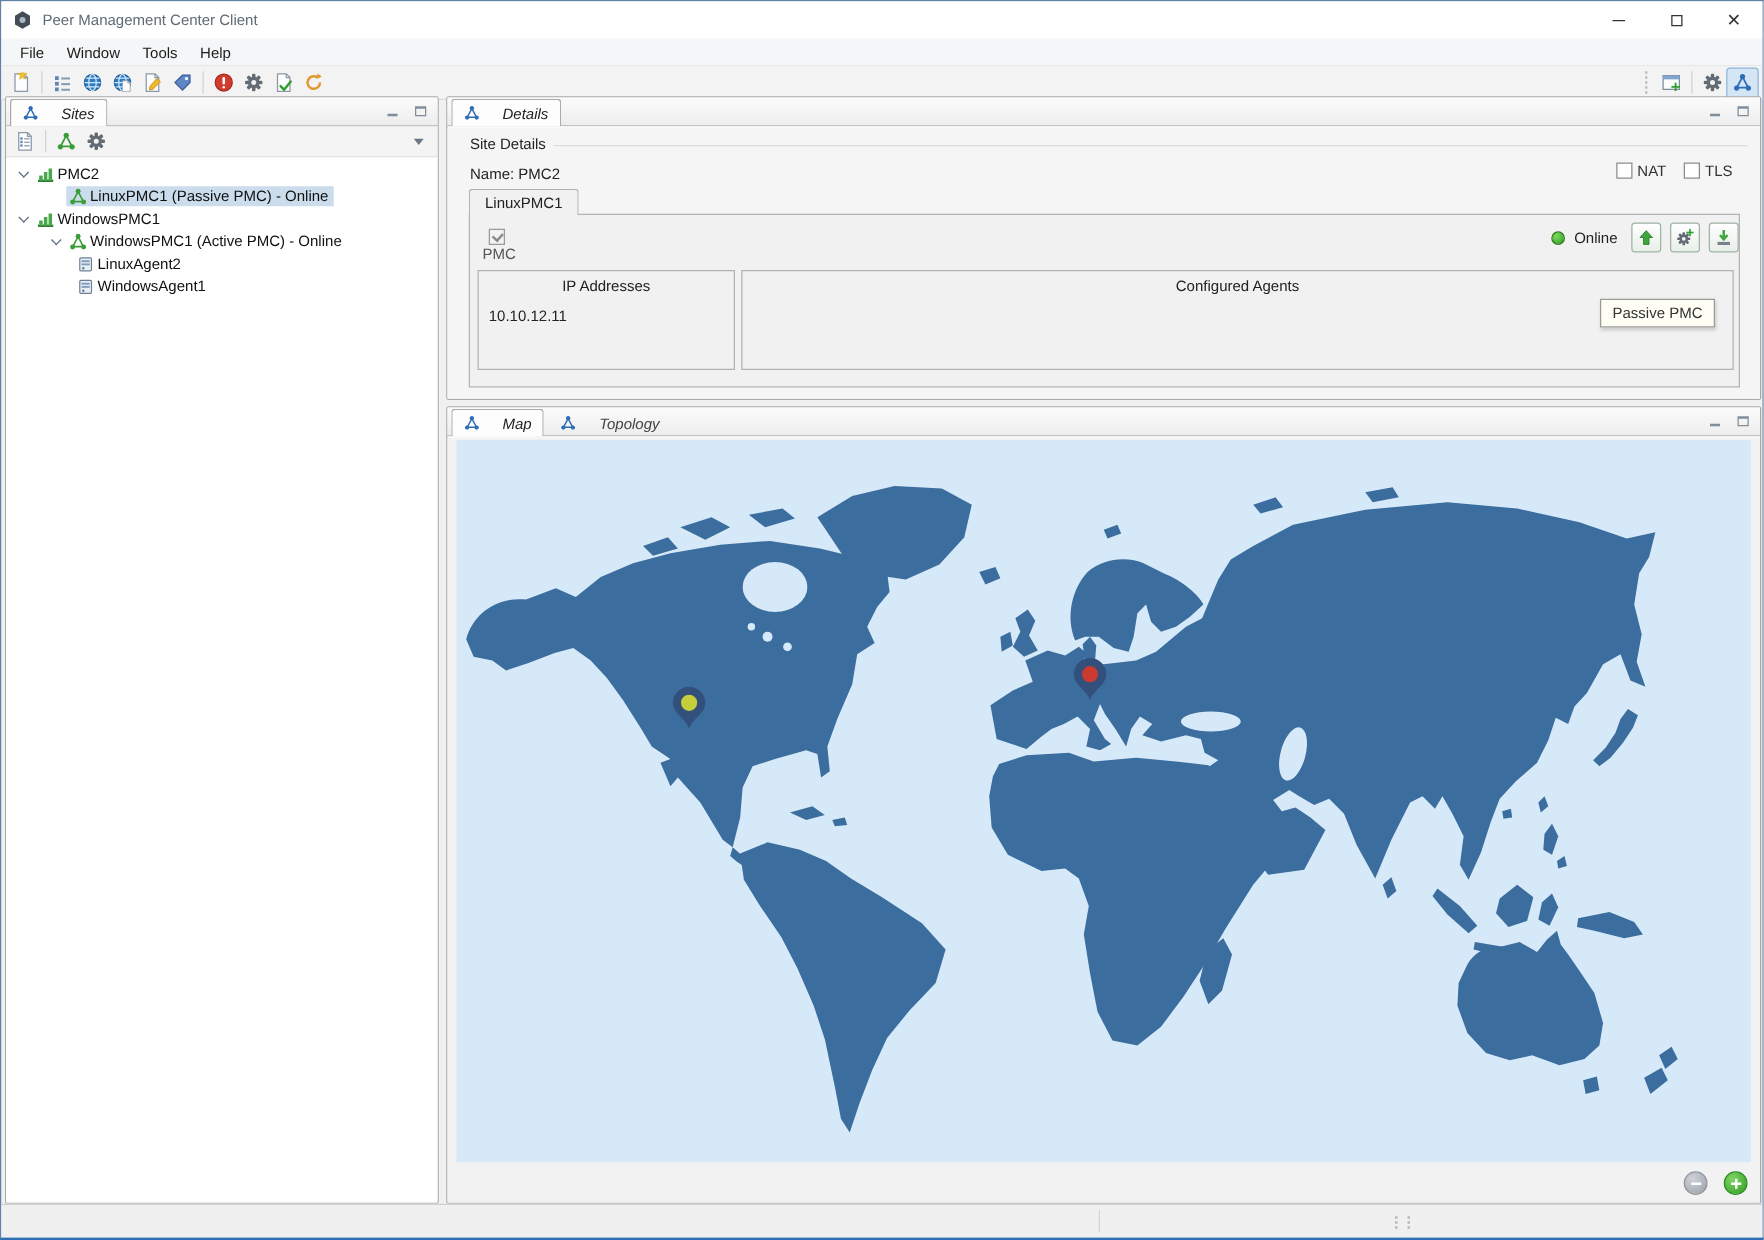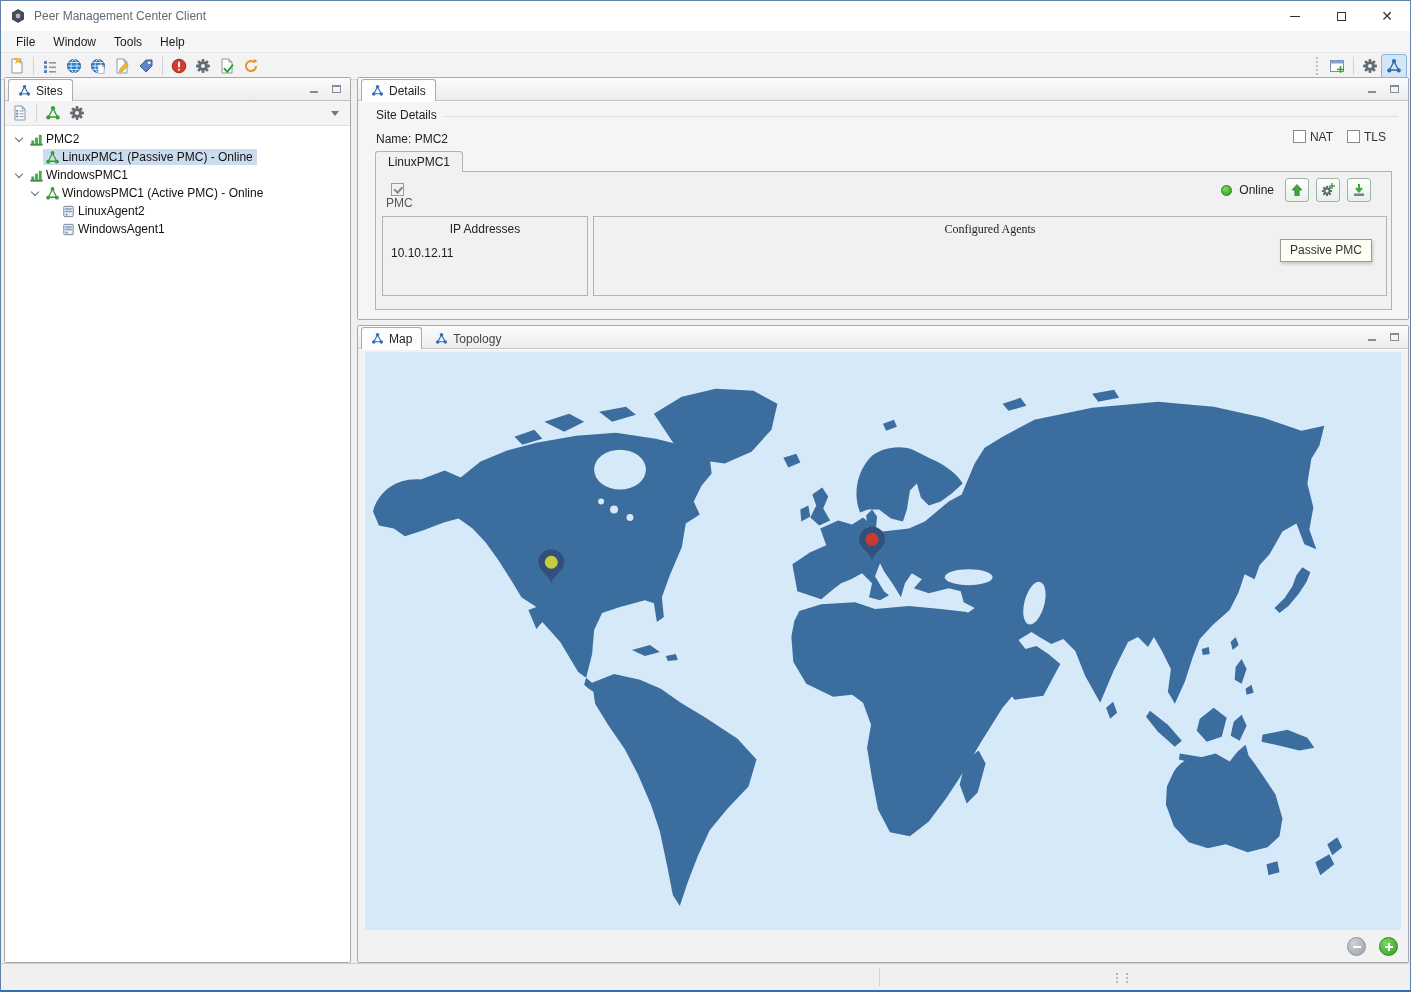--- a/index.html
+++ b/index.html
@@ -24,62 +24,62 @@
   .toolbar { height:27px; background:#f3f3f3; border-bottom:1px solid #dadada; display:flex; align-items:center; padding:0 4px; }
   .tb-btn { width:24px; height:23px; display:flex; align-items:center; justify-content:center; border-radius:2px; }
   .tb-sep { width:1px; height:18px; background:#d2d2d2; margin:0 4px; }
   .tb-spacer { flex:1; }
   .tb-grip { width:5px; height:18px; border-left:2px dotted #c0c0c0; margin:0 4px; }
   .tb-btn.active { background:#d4e6f6; outline:1px solid #89b3d9; }
 
   
   .panel { position:absolute; background:#ffffff; border:1px solid #a9a9a9; border-radius:2px; }
   .panel-header { height:23px; background:linear-gradient(#fbfbfb,#ededed); border-bottom:1px solid #c3c3c3; position:relative; display:flex; align-items:flex-end; }
-  .tab { display:flex; align-items:center; gap:5px; height:22px; padding:0 9px; margin-left:3px;
-         background:#fdfdfd; border:1px solid #ababab; border-bottom:none; border-radius:3px 3px 0 0; font-size:12px; color:#222; position:relative; top:1px; }
+  .tab { display:flex; align-items:center; gap:18px; height:22px; padding:0 9px; margin-left:3px;
+         background:#fdfdfd; border:1px solid #ababab; border-bottom:none; border-radius:3px 3px 0 0; font-size:12px; color:#222; position:relative; top:1px;font-style:italic; }
   .tab.inactive { background:transparent; border-color:transparent; color:#444; }
   .panel-hdr-btns { margin-left:auto; display:flex; align-items:center; gap:6px; padding:0 6px 4px 0; }
   .ph-btn { width:16px; height:14px; display:flex; align-items:center; justify-content:center; opacity:.75; }
   .ph-min { width:8px; height:1px; border-bottom:2px solid #5a6b7c; margin-top:6px;}
   .ph-max { width:9px; height:8px; border:1px solid #5a6b7c; border-top:2px solid #5a6b7c; }
 
   
   .sites-panel { left:3px; top:76px; width:347px; height:886px; display:flex; flex-direction:column; }
   .sites-toolbar { height:25px; background:#f4f4f4; border-bottom:1px solid #ddd; display:flex; align-items:center; padding:0 3px; }
   .sites-tree { flex:1; background:#fff; overflow:hidden; padding-top:4px; }
   .tree-row { height:18px; display:flex; align-items:center; white-space:nowrap; }
   .tree-row .chev-slot { width:16px; display:flex; justify-content:center; }
   .chev-down { width:6px; height:6px; border-right:1.6px solid #5a6b7c; border-bottom:1.6px solid #5a6b7c; transform:rotate(45deg); margin-top:-3px; }
   .tree-ico { width:18px; display:flex; justify-content:center; }
   .tree-label { padding:1px 4px 1px 1px; color:#111; }
   .tree-sel { background:#cbdded; }
   .tree-sel-wrap { display:flex; align-items:center; }
-  .lvl0 { padding-left:6px; } .lvl1 { padding-left:22px; } .lvl2 { padding-left:38px; }
+  .lvl0 { padding-left:6px; } .lvl1 { padding-left:22px;margin-left:10px; } .lvl2 { padding-left:38px; }
 
   
   .details-panel { left:356px; top:76px; width:1052px; height:243px; }
   .details-body { position:absolute; top:24px; left:0; right:0; bottom:0; background:#f5f5f5; }
   .site-details-title { position:absolute; left:18px; top:6px; color:#222; }
   .section-line { position:absolute; left:85px; right:10px; top:14px; border-top:1px solid #dddddd; }
   .name-row { position:absolute; left:18px; top:30px; color:#222; }
   .nat-tls { position:absolute; right:22px; top:28px; display:flex; gap:14px; align-items:flex-end; color:#333; }
   .cb { width:13px; height:13px; border:1px solid #8a8a8a; background:#fff; display:inline-block; vertical-align:-2px; margin-right:4px; }
   .cb.checked-disabled { background:#f2f2f2; border-color:#9a9a9a; position:relative; }
   .cb.checked-disabled::after { content:""; position:absolute; left:2.5px; top:1.5px; width:6px; height:3.5px; border-left:2px solid #8b8b8b; border-bottom:2px solid #8b8b8b; transform:rotate(-48deg); }
   .pmc-tab { position:absolute; left:17px; top:49px; height:21px; padding:0 12px; background:#f1f1f1; border:1px solid #b3b3b3; border-bottom:none; border-radius:3px 3px 0 0; display:flex; align-items:center; color:#222; z-index:2;justify-content:flex-end; }
   .pmc-content { position:absolute; left:17px; right:16px; top:69px; bottom:9px; background:#f1f1f1; border:1px solid #b3b3b3; }
   .pmc-check-row { position:absolute; left:10px; top:11px; display:flex; align-items:center; color:#555;flex-direction:column; }
-  .status-cluster { position:absolute; right:20px; top:6px; display:flex; align-items:center; gap:7px; }
+  .status-cluster { position:absolute; right:0; top:6px; display:flex; align-items:center; gap:7px; }
   .online-dot { width:11px; height:11px; border-radius:50%; background:radial-gradient(circle at 35% 30%, #7ed95f, #2e9e1f); border:1px solid #2a7d1b; }
   .mini-btn { width:24px; height:24px; border:1px solid #9fb3a4; border-radius:3px; background:linear-gradient(#ffffff,#e9efe9); display:flex; align-items:center; justify-content:center; }
   .info-box { position:absolute; border:1px solid #b3b3b3; background:#f1f1f1; }
   .box-header { text-align:center; padding-top:5px; color:#222; }
   .box-value { padding:10px 0 0 8px; color:#222; }
   .ip-box { left:6px; top:44px; width:206px; height:80px; }
-  .agents-box { left:217px; top:44px; right:4px; height:80px;font-family:Liberation Serif, serif; }
+  .agents-box { left:217px; top:44px; right:4px; height:80px; }
   .tooltip { position:absolute; right:36px; top:137px; background:#fffef4; border:1px solid #9a9a9a; padding:3px 9px 4px 9px; color:#333; box-shadow:1px 2px 3px rgba(0,0,0,.18); z-index:5; }
 
   
   .map-panel { left:356px; top:324px; width:1052px; height:638px; }
   .map-body { position:absolute; top:24px; left:0; right:0; bottom:0; background:#f2f2f2; }
   .map-area { position:absolute; left:7px; right:7px; top:2px; bottom:32px; overflow:hidden; }
   .map-area svg { display:block; width:100%; height:100%; }
   .zoom-btns { position:absolute; right:10px; bottom:6px; display:flex; gap:13px; align-items:center; }
   .zoom-btn { width:19px; height:19px; border-radius:50%; position:relative; }
   .zoom-out { background:radial-gradient(circle at 35% 30%, #cfd3d8, #9aa0a8); border:1px solid #8d949c; }

